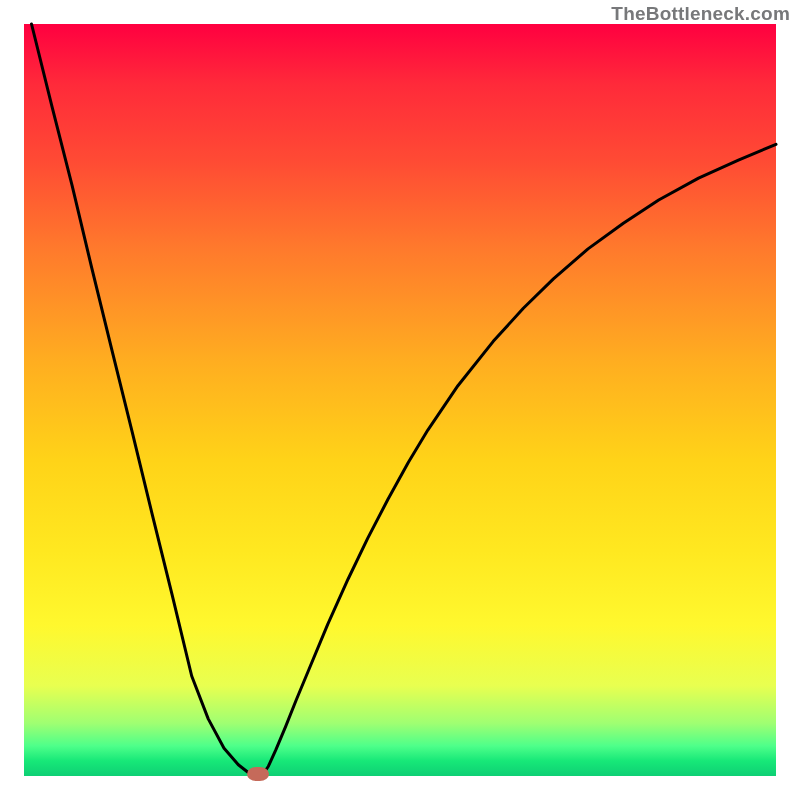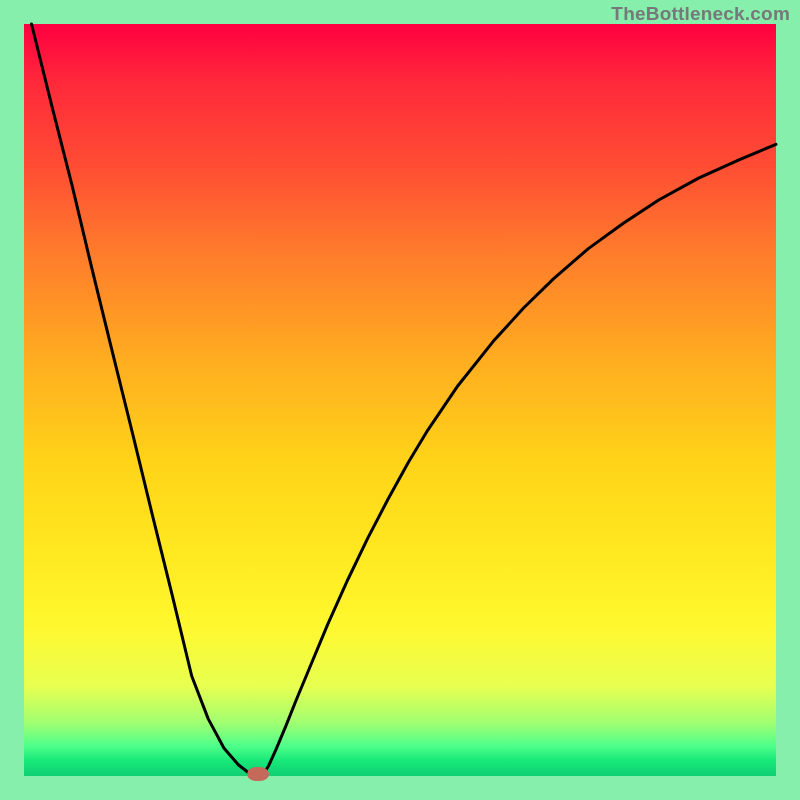--- a/index.html
+++ b/index.html
@@ -1,21 +1,21 @@
 <!DOCTYPE html>
 <html><head>
 <meta charset="utf-8">
 <style>
   * { margin: 0; padding: 0; box-sizing: border-box; }
   html, body { width: 800px; height: 800px; overflow: hidden; background: #000; }
   .page {
     position: relative;
     width: 800px;
     height: 800px;
-    background: #86efac;
+    background: #ffffff;
   }
   .plot-area {
     position: absolute;
     left: 24px;
     top: 24px;
     width: 752px;
     height: 752px;
     background: linear-gradient(to bottom,
       #ff0040 0%,
       #ff2a3a 8%,

